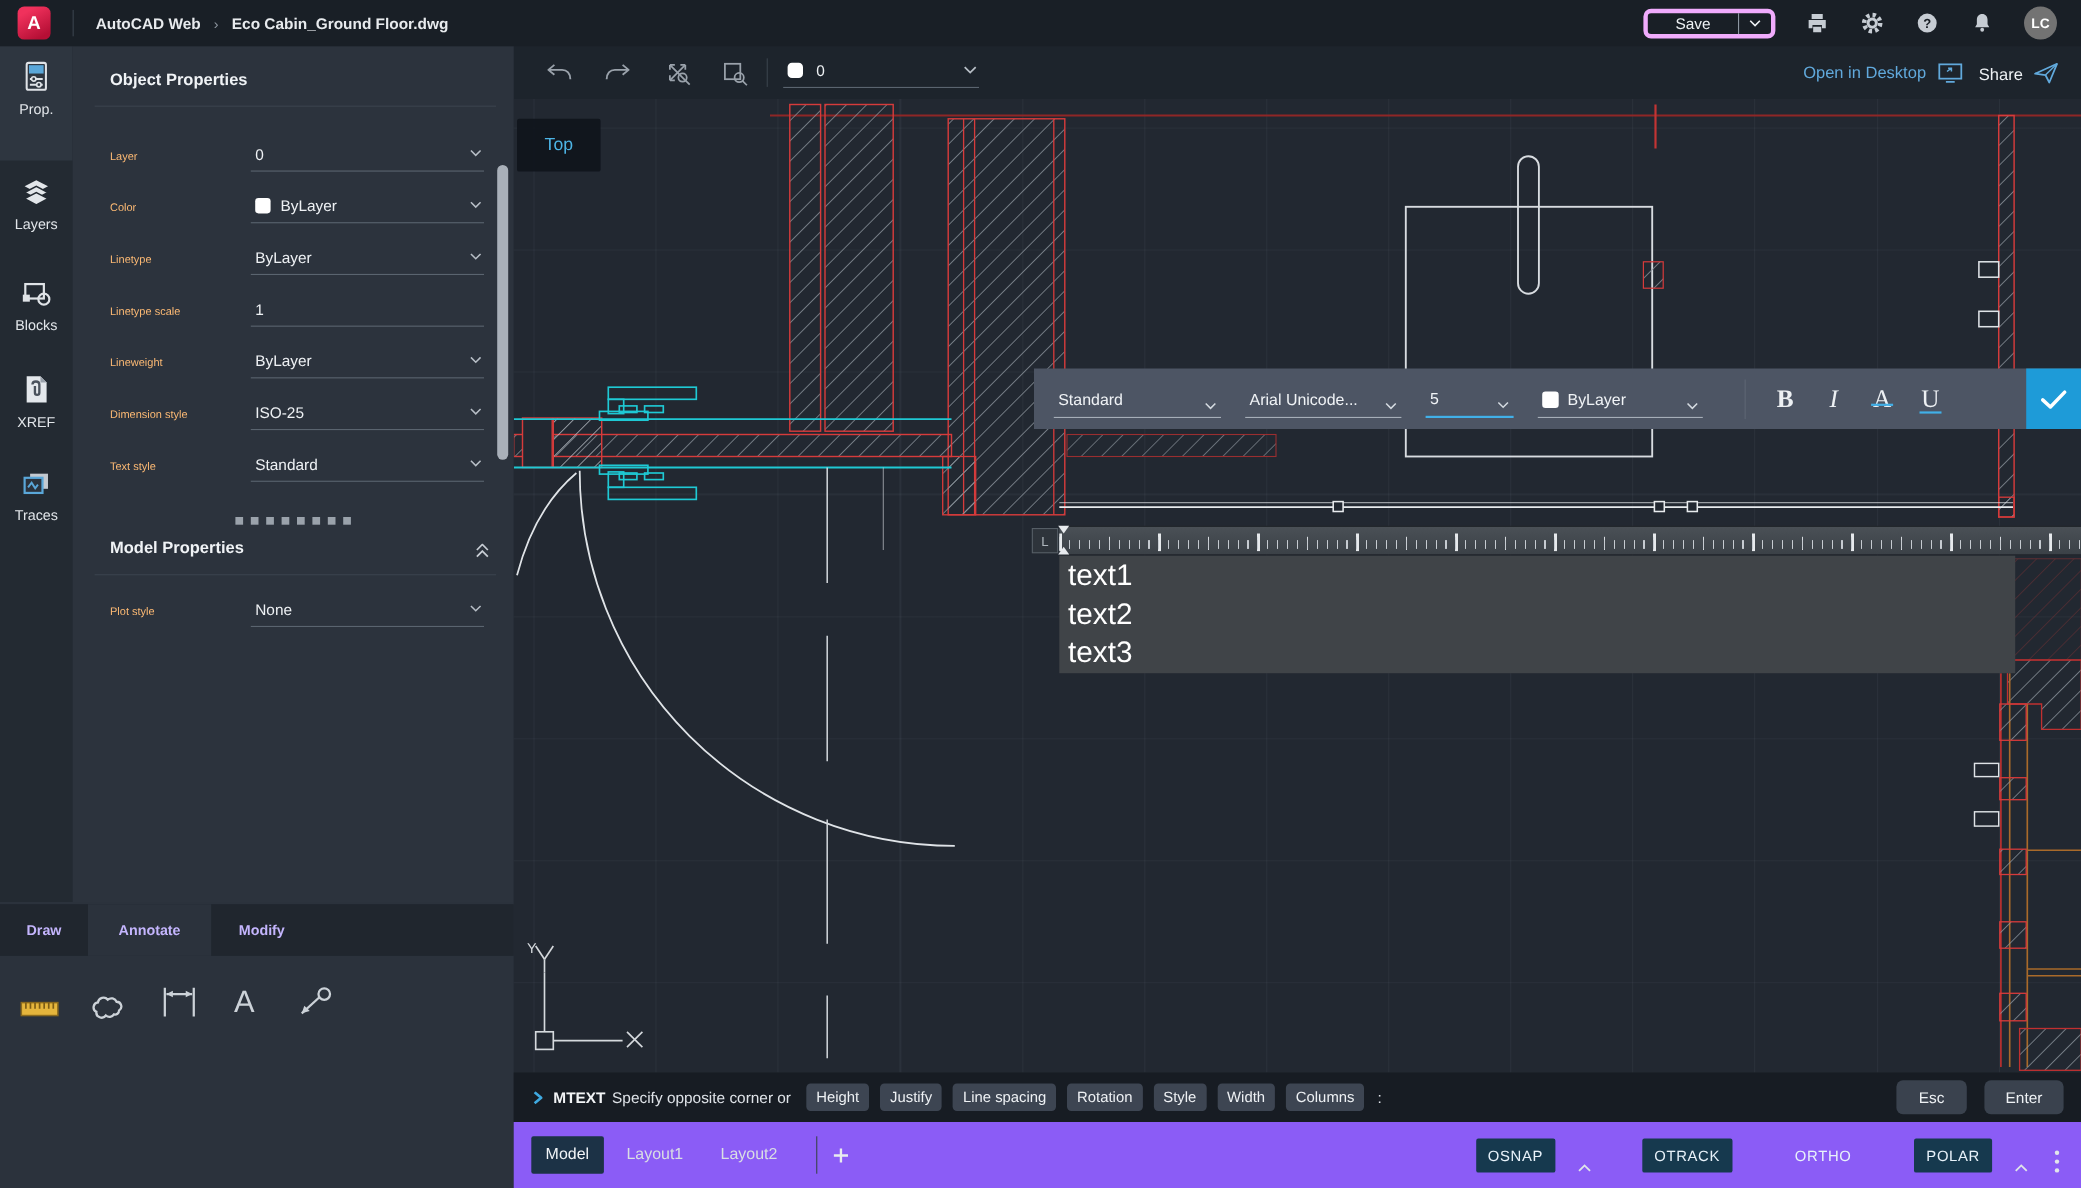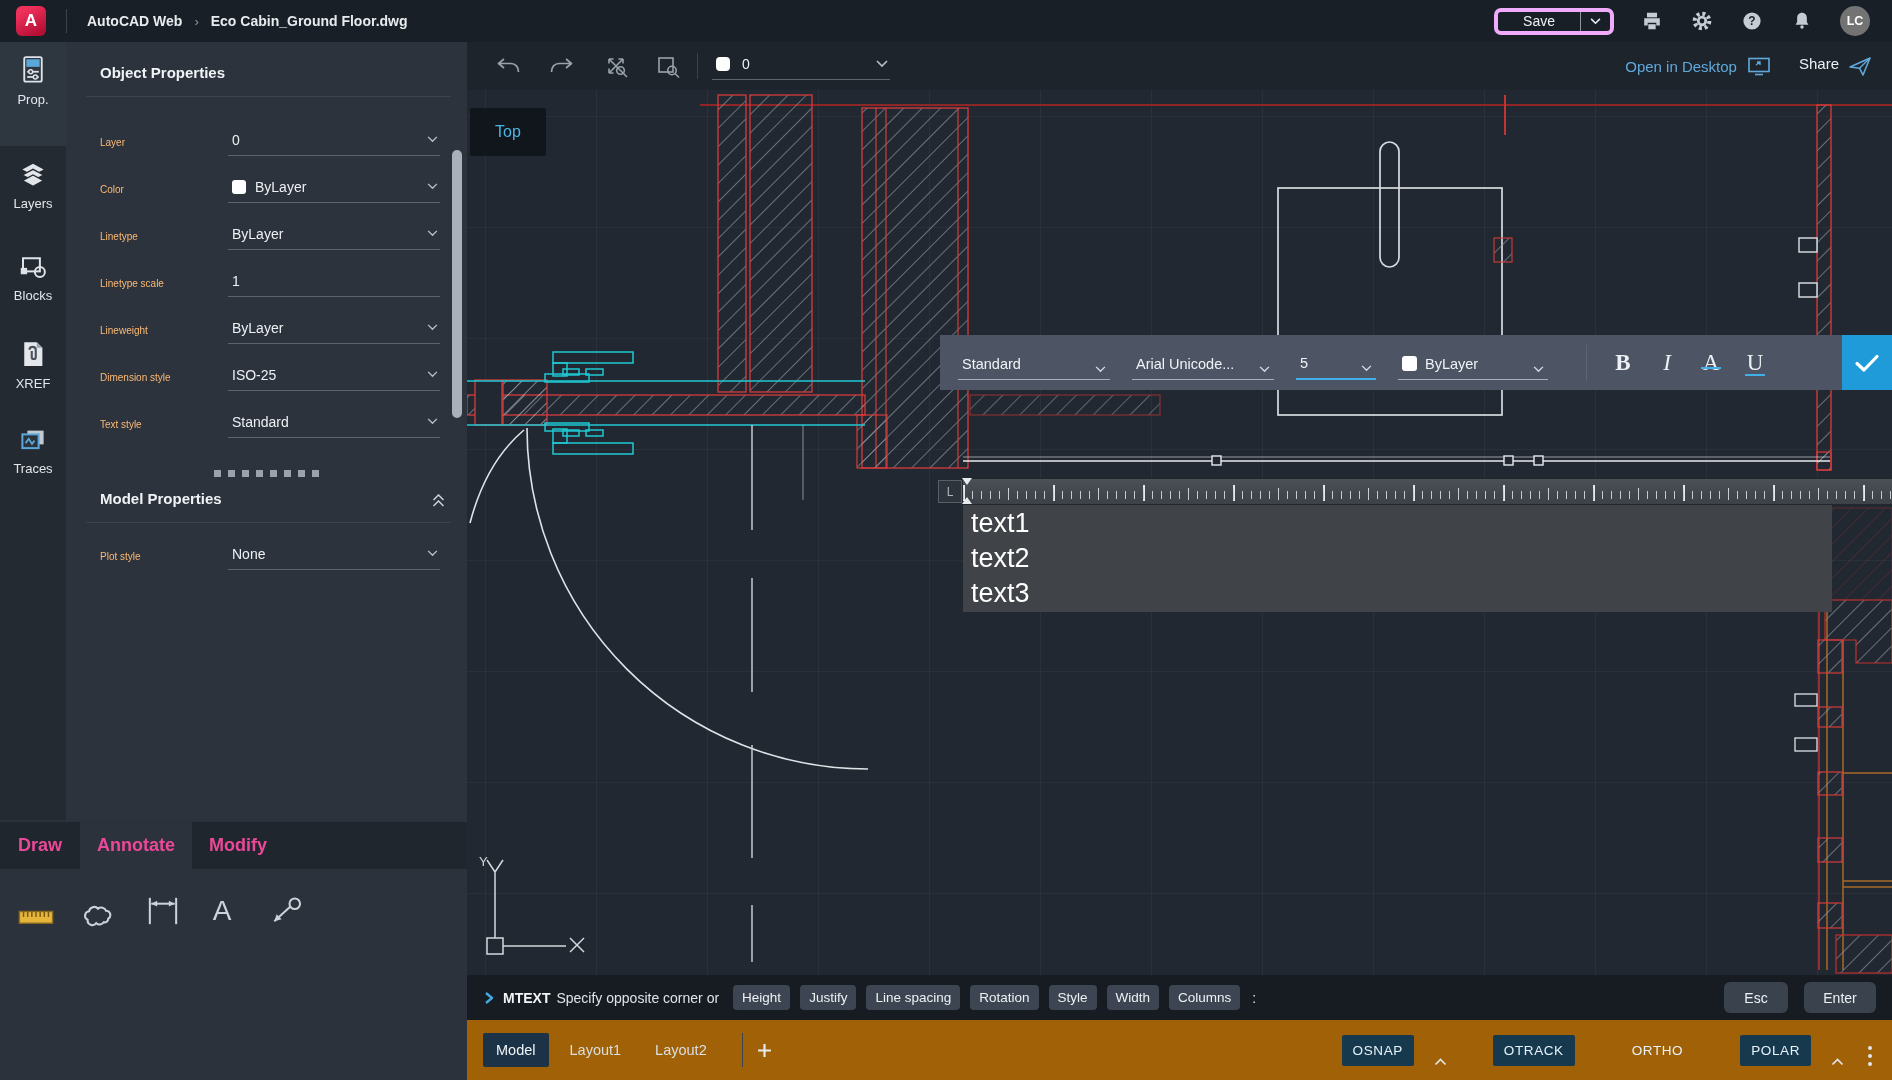--- a/index.html
+++ b/index.html
@@ -37,33 +37,33 @@
   .swatch{width:14px;height:14px;border-radius:3px;background:#fff}
   .pchev{position:absolute;right:2px;color:#b7bec6}
   .scrollbar{position:absolute;right:5px;top:108px;width:10px;height:268px;border-radius:5px;background:#a9b0b9}
   .dots{position:absolute;top:428px;left:148px;display:flex;gap:7px}
   .dots i{width:7px;height:7px;background:#9aa2ab;display:block}
   .dblchev{position:absolute;right:22px;top:452px;color:#c6ccd3;display:flex;flex-direction:column;gap:-2px}
 
   
   .toolpanel{position:absolute;left:0;top:820px;width:467px;height:260px;background:#2b323c;z-index:20}
   .tooltabs{position:absolute;left:0;top:2px;width:467px;height:47px;background:#20262e;display:flex}
-  .tooltab{height:47px;display:flex;align-items:center;justify-content:center;font-size:18px;font-weight:700;color:#ec4899}
+  .tooltab{height:47px;display:flex;align-items:center;justify-content:center;font-size:13px;font-weight:700;color:#c4b5fd}
   .tooltab.active{background:#2b323c}
   .toolicons{position:absolute;top:49px;left:0;width:467px;height:100px}
   .toolbtn{position:absolute;width:40px;height:40px;display:flex;align-items:center;justify-content:center;color:#ccd2d8}
 
   
   .cv-toolbar{position:absolute;left:467px;top:42px;width:1425px;height:48px;background:#1d242c;display:flex;align-items:center;z-index:15;color:#9aa2ab}
   .cv-icon{width:30px;height:30px;display:flex;align-items:center;justify-content:center}
   .cv-div{width:1px;height:26px;background:#3a424c;margin:0 14px}
   .layerbox{display:flex;align-items:center;gap:12px;border-bottom:1px solid #5a646f;width:178px;padding:4px 4px 7px 4px;position:relative;color:#eef1f4}
   .cv-right{margin-left:auto;display:flex;align-items:center;gap:14px;padding-right:20px}
   .open-desktop{color:#61a9dc;font-size:15px;display:flex;align-items:center;gap:10px}
-  .share{color:#eef1f4;font-size:15px;display:flex;align-items:flex-start;gap:9px;margin-left:14px}
+  .share{color:#eef1f4;font-size:15px;display:flex;align-items:flex-end;gap:9px;}
 
   
   .canvas{position:absolute;left:467px;top:90px;width:1425px;height:885px;background:#222831;z-index:1;
     background-image:
       repeating-linear-gradient(to right, rgba(200,215,235,.05) 0 1px, transparent 1px 111px),
       repeating-linear-gradient(to bottom, rgba(200,215,235,.045) 0 1px, transparent 1px 111px);
     background-position:18px 26px}
   .view-label{position:absolute;left:470px;top:108px;width:76px;height:48px;background:rgba(14,19,26,.85);color:#4db5e6;font-size:16px;display:flex;align-items:center;justify-content:center;border-radius:2px;z-index:5}
 
   
@@ -95,21 +95,21 @@
   .cmdbar{position:absolute;left:467px;top:975px;width:1425px;height:45px;background:#171c23;display:flex;align-items:center;padding-left:16px;gap:6px;z-index:25;font-size:14px}
   .cmd-chev{color:#3fa9e0;font-weight:bold;margin-right:2px}
   .cmd-name{font-weight:700;color:#f2f4f6}
   .cmd-prompt{color:#dfe3e8;margin-right:8px}
   .pill{background:#3d4552;border-radius:4px;padding:5px 9px;font-size:13.5px;color:#eef1f4;margin-right:4px}
   .cmd-suffix{color:#dfe3e8;margin-left:2px}
   .cmd-right{margin-left:auto;display:flex;gap:16px;padding-right:16px}
   .keybtn{background:#3a424e;border-radius:6px;height:31px;display:flex;align-items:center;justify-content:center;font-size:14px;color:#eef1f4}
 
   
-  .bottombar{position:absolute;left:467px;top:1020px;width:1425px;height:60px;background:#a16207;display:flex;align-items:center;padding:0 16px;z-index:25}
+  .bottombar{position:absolute;left:467px;top:1020px;width:1425px;height:60px;background:#8b5cf6;display:flex;align-items:center;padding:0 16px;z-index:25}
   .sheet{font-size:14.5px;color:#d9dee3;padding:9px 13px;margin-right:8px}
   .sheet.active{background:#1c3246;color:#f2f5f8;border-radius:2px}
   .bb-div{width:1px;height:34px;background:#39424d;margin:0 14px}
   .bb-right{margin-left:auto;display:flex;align-items:flex-end;gap:20px}
   .tog{font-size:13.5px;letter-spacing:.6px;color:#e8f2fa;padding:8px 11px}
   .tog.active{background:#16394e;border-radius:2px}
   .chevup{color:#dfe4e9}
   .kebab{display:flex;flex-direction:column;gap:4px;padding:0 4px}
   .kebab i{width:4px;height:4px;border-radius:50%;background:#e2e6ea}
 </style>

